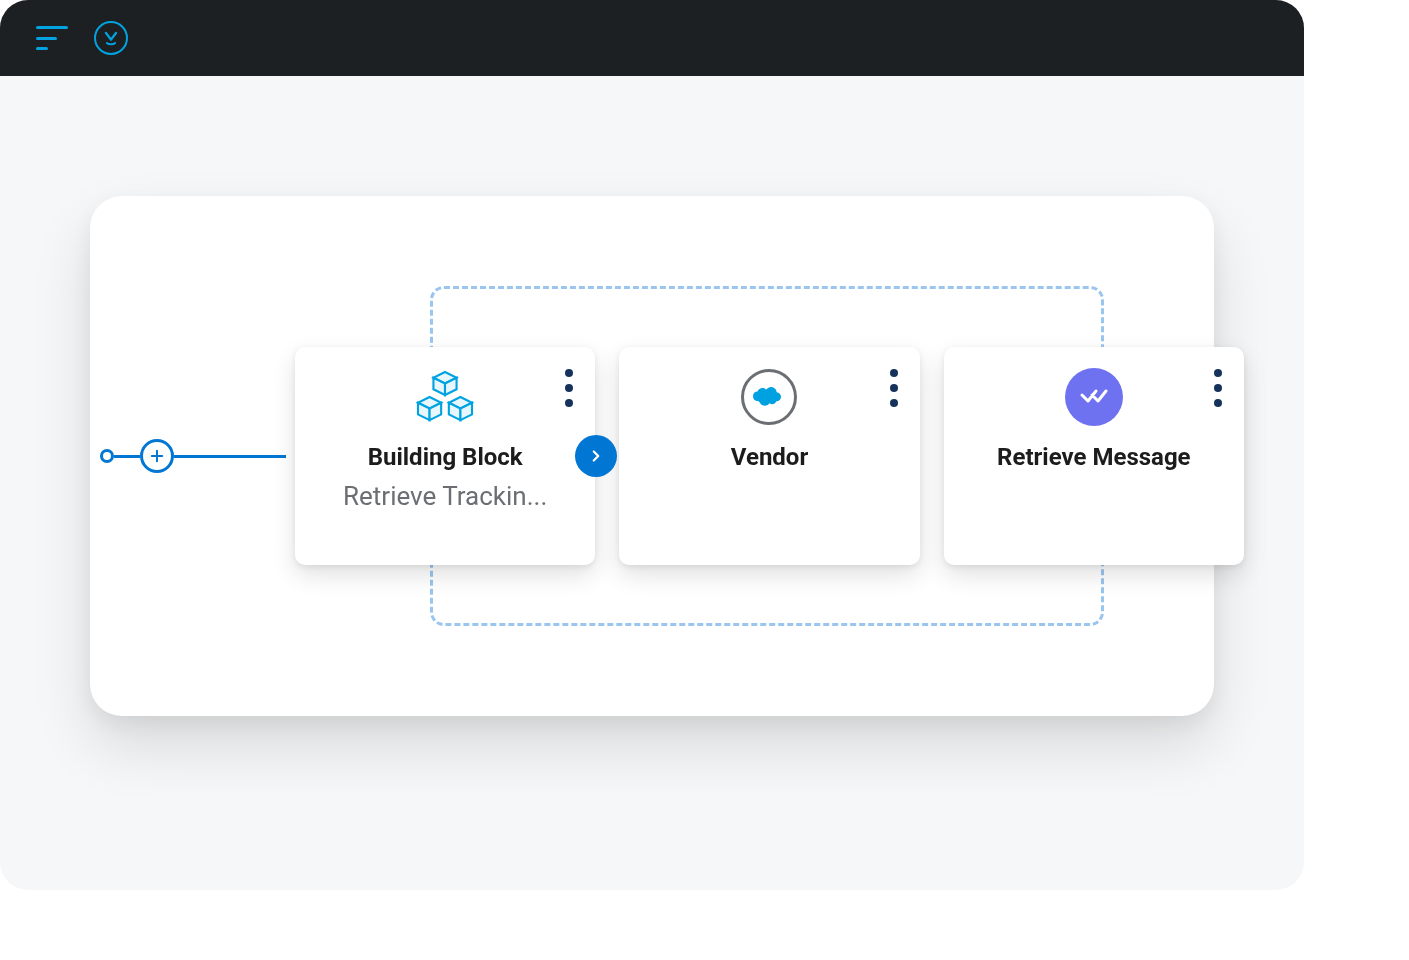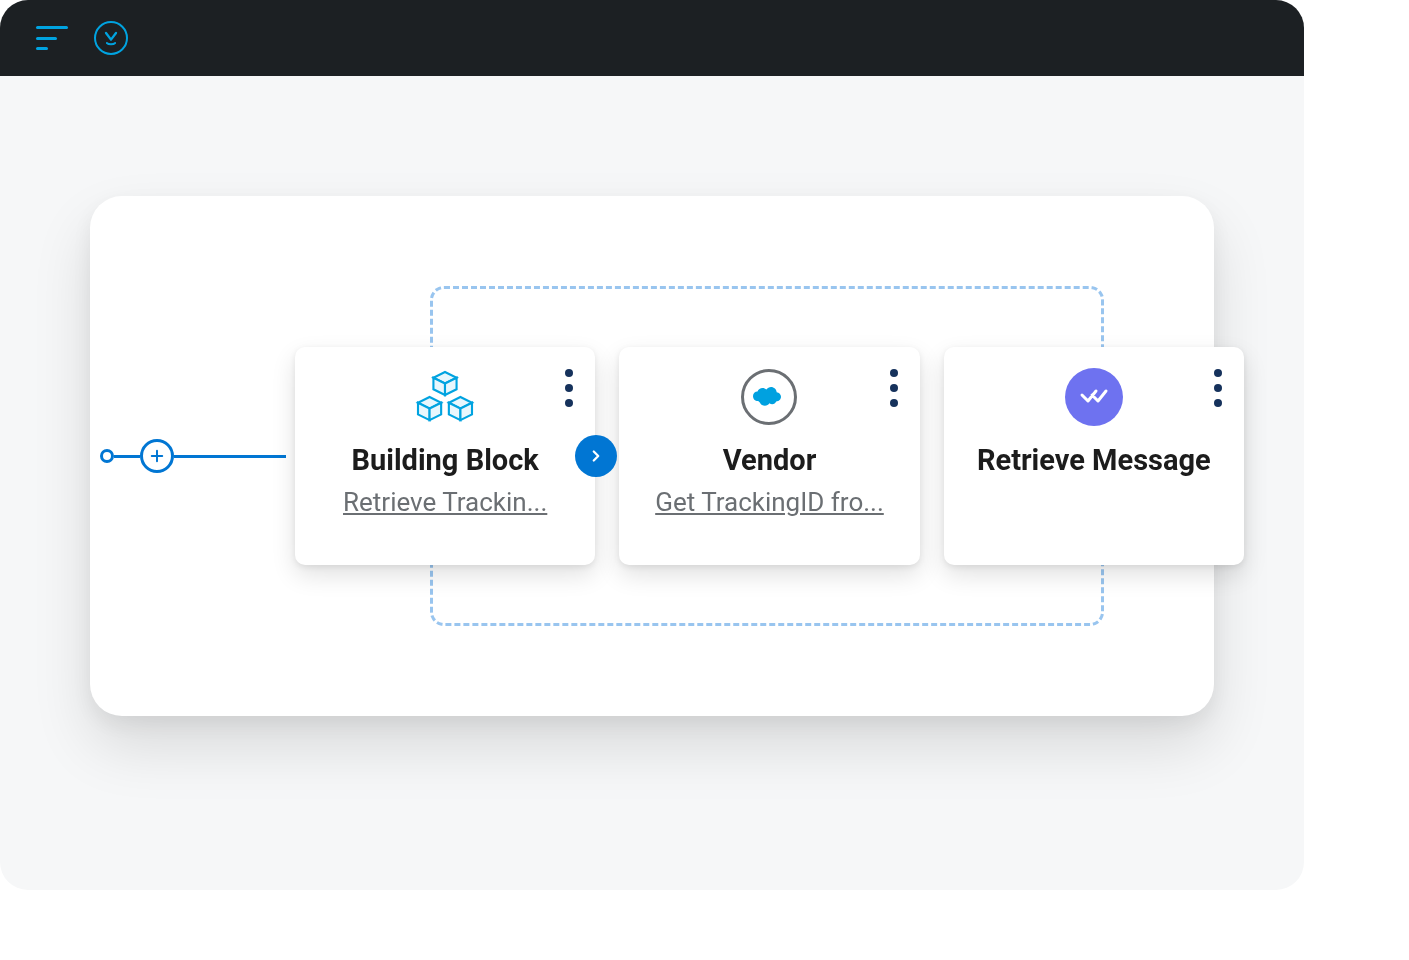--- a/index.html
+++ b/index.html
@@ -99,30 +99,30 @@
     }
     .card .kebab {
       position:absolute; top:22px; right:22px;
       display:flex; flex-direction:column; gap:7px;
       cursor:pointer;
     }
     .card .kebab span { width:8px; height:8px; background:#16325c; border-radius:50%; display:block; }
     .card .icon-wrap { height:64px; display:flex; align-items:center; justify-content:center; }
     .card .title {
       margin-top: 14px;
-      font-size: 29px;
+      font-size: 24px;
       font-weight: 700;
       color: #1c1c1c;
       white-space: nowrap; overflow:hidden; text-overflow:ellipsis; width:100%; text-align:center;
     }
     .card .subtitle {
       margin-top: 10px;
       font-size: 26px;
       color: #6b6f73;
-      white-space: nowrap; overflow:hidden; text-overflow:ellipsis; width:100%; text-align:center;text-decoration:underline;
+      white-space: nowrap; overflow:hidden; text-overflow:ellipsis; width:100%; text-align:center;
     }
     .chevron-badge {
       position:absolute;
       top:50%; right:-22px; transform:translateY(-50%);
       width:42px; height:42px; border-radius:50%; background:#0176d3;
       display:flex; align-items:center; justify-content:center;
       z-index:5;
       cursor:pointer;
     }
 
@@ -224,21 +224,20 @@
               <span></span>
             </div>
           <div class="icon-wrap">
             <div class="sf-icon">
               <svg width="34" height="24" viewBox="0 0 34 24">
                 <path d="M6 16c-3 0-5-2-5-5 0-2.5 2-4.5 4.5-4.5.8-2.2 2.9-3.5 5-3.5 1.5 0 2.9.6 3.9 1.6C15.5 3 17.2 2 19 2c3 0 5.5 2.3 5.7 5.2 2.5.2 4.3 2.2 4.3 4.6 0 2.6-2.2 4.7-4.8 4.7-.6 1.6-2.2 2.7-4 2.7-1 0-2-.4-2.7-1-1 1.5-2.7 2.5-4.6 2.5-2.3 0-4.2-1.3-5-3.3C7.4 17.3 6.7 16 6 16z" fill="#00a1e0"></path>
               </svg>
             </div>
           </div>
           <div class="title">Vendor</div>
-          <div class="subtitle">Get TrackingID fro...</div>
         </div>
 
         <div class="card">
           <div class="kebab">
               <span></span>
               <span></span>
               <span></span>
             </div>
           <div class="icon-wrap">
             <div class="transform-icon">

